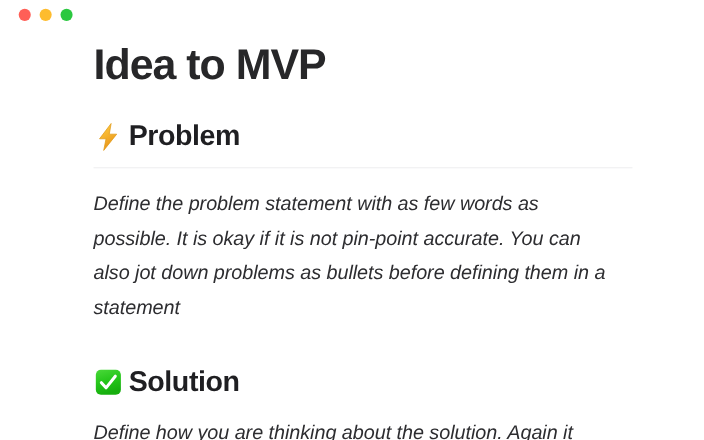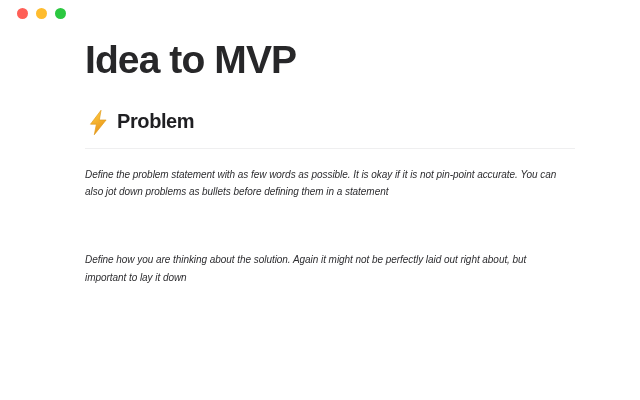--- a/index.html
+++ b/index.html
@@ -70,21 +70,21 @@
 
   .section {
     margin-top: 26px;
   }
   .section-solution {
     margin-top: 36px;
   }
 
   .section-heading {
     margin: 0;
-    font-size: 20px;
+    font-size: 26px;
     font-weight: 600;
     letter-spacing: -0.4px;
     line-height: 1.22;
     color: #1f1f22;
     display: flex;
     align-items: center;
     white-space: nowrap;
   }
   .section-emoji {
     display: inline-block;
@@ -100,21 +100,21 @@
   .section-rule {
     height: 1px;
     width: 100%;
     background: #efeff0;
     margin-top: 13px;
   }
 
   .para {
     margin: 0;
     padding-top: 17px;
-    font-size: 10px;
+    font-size: 18px;
     font-style: italic;
     line-height: 1.73;
     color: #2d2d30;
     letter-spacing: -0.05px;
     max-width: 474px;
   }
   .para-solution {
     padding-top: 15px;
     max-width: 452px;
   }
@@ -150,17 +150,33 @@
             <polygon points="38,3 13,36 27,36 22,61 50,26 34,26" fill="url(#boltGrad)" stroke="#e09a18" stroke-width="1.6" stroke-linejoin="round"></polygon>
           </svg>
         </span>
         <span>Problem</span>
       </h2>
       <div class="section-rule"></div>
       <p class="para">Define the problem statement with as few words as possible. It is okay if it is not pin-point accurate. You can also jot down problems as bullets before defining them in a statement</p>
     </div>
 
     <div class="section section-solution">
+      <h2 class="section-heading">
+        <span class="section-emoji">
+          <svg class="emoji-svg" width="27" height="27" viewBox="0 0 64 64" aria-hidden="true">
+            <defs>
+              <linearGradient id="checkGrad" x1="0" y1="0" x2="0.3" y2="1">
+                <stop offset="0%" stop-color="#4ad93a"></stop>
+                <stop offset="55%" stop-color="#24c519"></stop>
+                <stop offset="100%" stop-color="#16ae0e"></stop>
+              </linearGradient>
+            </defs>
+            <rect x="5" y="5" width="54" height="54" rx="11" ry="11" fill="url(#checkGrad)"></rect>
+            <path d="M17 33 L27 44 L47 19" fill="none" stroke="#ffffff" stroke-width="6.5" stroke-linecap="round" stroke-linejoin="round"></path>
+          </svg>
+        </span>
+        <span>Solution</span>
+      </h2>
       <p class="para para-solution">Define how you are thinking about the solution. Again it might not be perfectly laid out right about, but important to lay it down</p>
     </div>
 
   </div>
 </div>
 
 </body></html>

